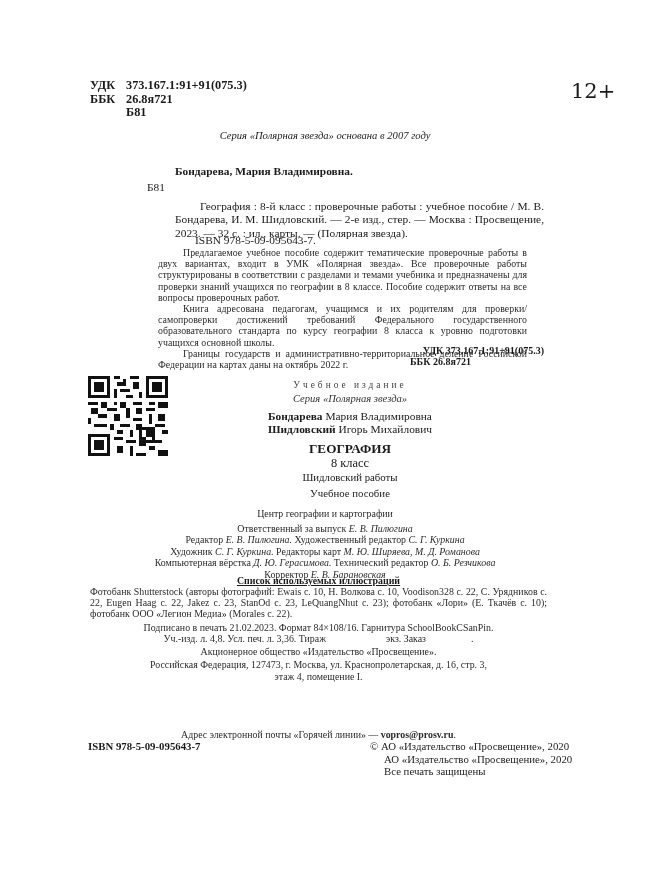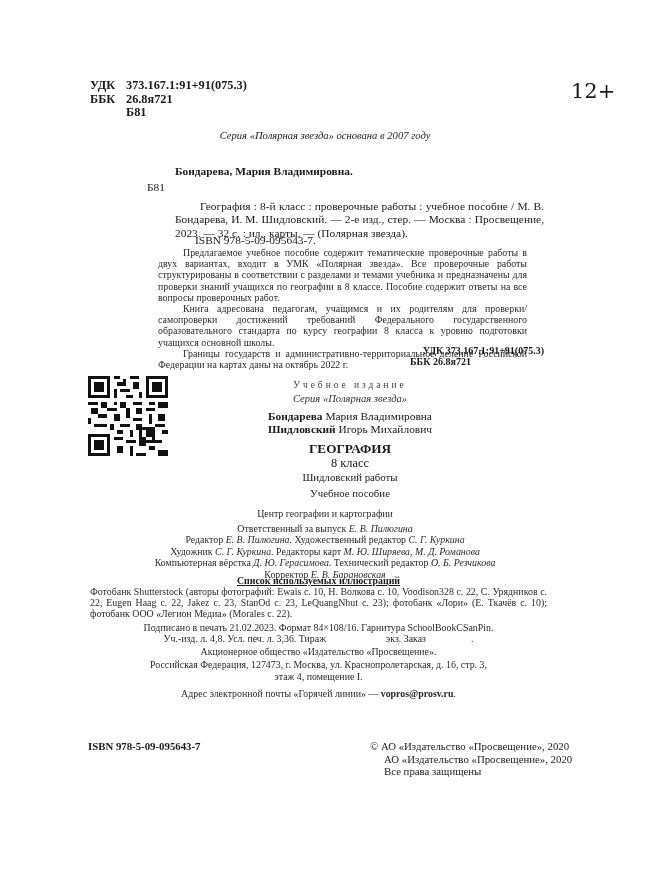--- a/index.html
+++ b/index.html
@@ -185,23 +185,23 @@
   <div>Подписано в печать 21.02.2023. Формат 84×108/16. Гарнитура SchoolBookCSanPin.</div>
   <div><span>Уч.-изд. л. 4,8. Усл. печ. л. 3,36. Тираж</span><span style="display:inline-block;width:60px;"></span><span>экз. Заказ</span><span style="display:inline-block;width:45px;"></span><span>.</span></div>
 </div>
 
 <div id="publisher" class="abs c serif" style="width:457px;">
   <div style="margin-bottom:2px;">Акционерное общество «Издательство «Просвещение».</div>
   <div>Российская Федерация, 127473, г. Москва, ул. Краснопролетарская, д. 16, стр. 3,</div>
   <div>этаж 4, помещение I.</div>
 </div>
 
-<div id="hotline" class="abs c serif" style="width:457px;">
+<div id="hotline" class="abs c serif" style="width:457px;margin-top:41px;">
   <span>Адрес электронной почты «Горячей линии» —</span>
   <span class="b">vopros@prosv.ru</span><span>.</span>
 </div>
 
 <div id="isbn-bottom" class="abs b serif">ISBN 978-5-09-095643-7</div>
 <div id="copyright" class="abs serif">
   <div class="line">© АО «Издательство «Просвещение», 2020</div>
   <div class="line pad">АО «Издательство «Просвещение», 2020</div>
-  <div class="line pad">Все права защищены</div>
+  <div class="line pad">Все печать защищены</div>
 </div>
 
 </body></html>

